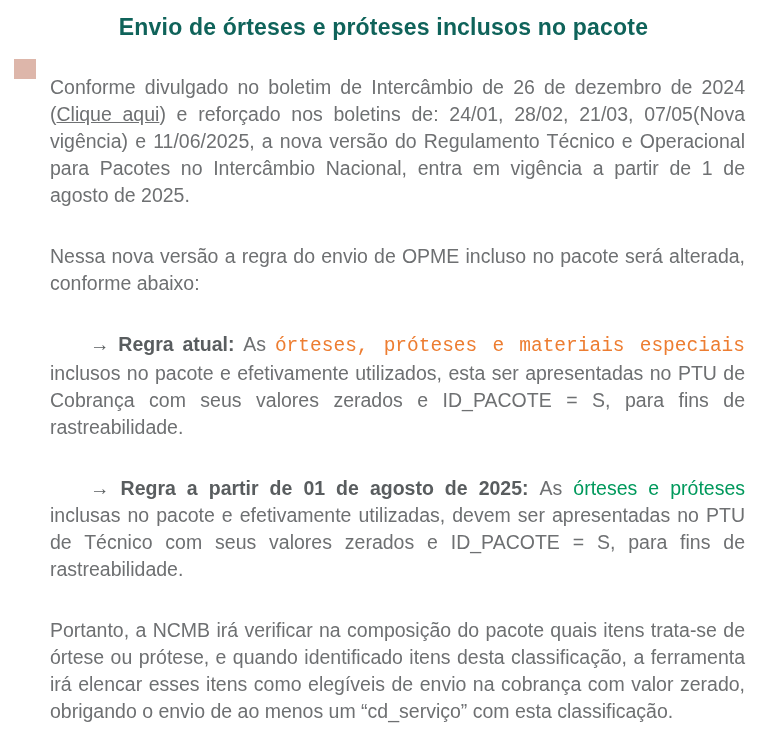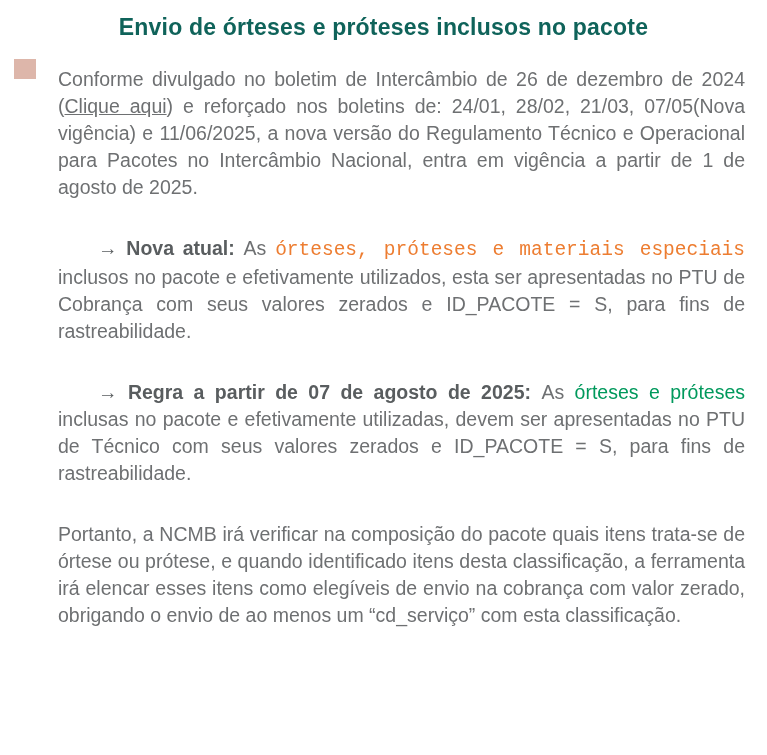--- a/index.html
+++ b/index.html
@@ -15,41 +15,41 @@
   body{
     width:767px;
     min-height:755px;
     font-family:"Liberation Sans","DejaVu Sans",sans-serif;
     position:relative;
     box-sizing:border-box;
     overflow:hidden;
   }
   .page{position:relative;width:767px;min-height:755px;}
   .title{
-    margin:12px 30px 8px 30px;
+    margin:12px 30px 16px 30px;
     text-align:center;
     font-size:23px;
     line-height:30px;
     font-weight:bold;
     color:var(--c-title);
     letter-spacing:0.2px;
   }
   .square{
     position:absolute;
     left:14px;
     top:47px;
     width:22px;
     height:20px;
     background:var(--c-square);
   }
   .content{
     padding:16px 22px 0 42px;
   }
   .content p{
-    margin:0 0 34px 16px;
+    margin:0 0 34px 8px;
     font-size:19.5px;
     line-height:27px;
     color:var(--c-body);
     text-align:justify;
     text-justify:inter-word;
   }
   .content p:last-child{margin-bottom:10px;}
   .rule{text-indent:40px;}
   .rule-label{font-weight:bold;color:var(--c-bold);}
   .arrow{color:var(--c-bold);}
@@ -67,21 +67,22 @@
 <div class="page">
 
   <h1 class="title">Envio de órteses e próteses inclusos no pacote</h1>
 
   <div class="square"></div>
 
   <div class="content">
 
     <p><span>Conforme divulgado no boletim de Intercâmbio de 26 de dezembro de 2024 (</span><a class="link">Clique aqui</a><span>) e reforçado nos boletins de: 24/01, 28/02, 21/03, 07/05(Nova vigência) e 11/06/2025, a nova versão do Regulamento Técnico e Operacional para Pacotes no Intercâmbio Nacional, entra em vigência a partir de 1 de agosto de 2025.</span></p>
 
+    <p>Nessa nova versão a regra do envio de OPME incluso no pacote será alterada, conforme abaixo:</p>
 
-    <p class="rule"><span class="arrow">→ </span><span class="rule-label">Nova atual: </span><span>As </span><span class="hl-orange">órteses, próteses e materiais especiais</span><span> inclusos no pacote e efetivamente utilizados, esta ser apresentadas no PTU de Cobrança com seus valores zerados e ID_PACOTE = S, para fins de rastreabilidade.</span></p>
+    <p class="rule"><span class="arrow">→ </span><span class="rule-label">Regra atual: </span><span>As </span><span class="hl-orange">órteses, próteses e materiais especiais</span><span> inclusos no pacote e efetivamente utilizados, esta ser apresentadas no PTU de Cobrança com seus valores zerados e ID_PACOTE = S, para fins de rastreabilidade.</span></p>
 
-    <p class="rule"><span class="arrow">→ </span><span class="rule-label">Regra a partir de 07 de agosto de 2025: </span><span>As </span><span class="hl-green">órteses e próteses</span><span> inclusas no pacote e efetivamente utilizadas, devem ser apresentadas no PTU de Técnico com seus valores zerados e ID_PACOTE = S, para fins de rastreabilidade.</span></p>
+    <p class="rule"><span class="arrow">→ </span><span class="rule-label">Regra a partir de 01 de agosto de 2025: </span><span>As </span><span class="hl-green">órteses e próteses</span><span> inclusas no pacote e efetivamente utilizadas, devem ser apresentadas no PTU de Técnico com seus valores zerados e ID_PACOTE = S, para fins de rastreabilidade.</span></p>
 
     <p>Portanto, a NCMB irá verificar na composição do pacote quais itens trata-se de órtese ou prótese, e quando identificado itens desta classificação, a ferramenta irá elencar esses itens como elegíveis de envio na cobrança com valor zerado, obrigando o envio de ao menos um “cd_serviço” com esta classificação.</p>
 
   </div>
 </div>
 
 </body></html>

